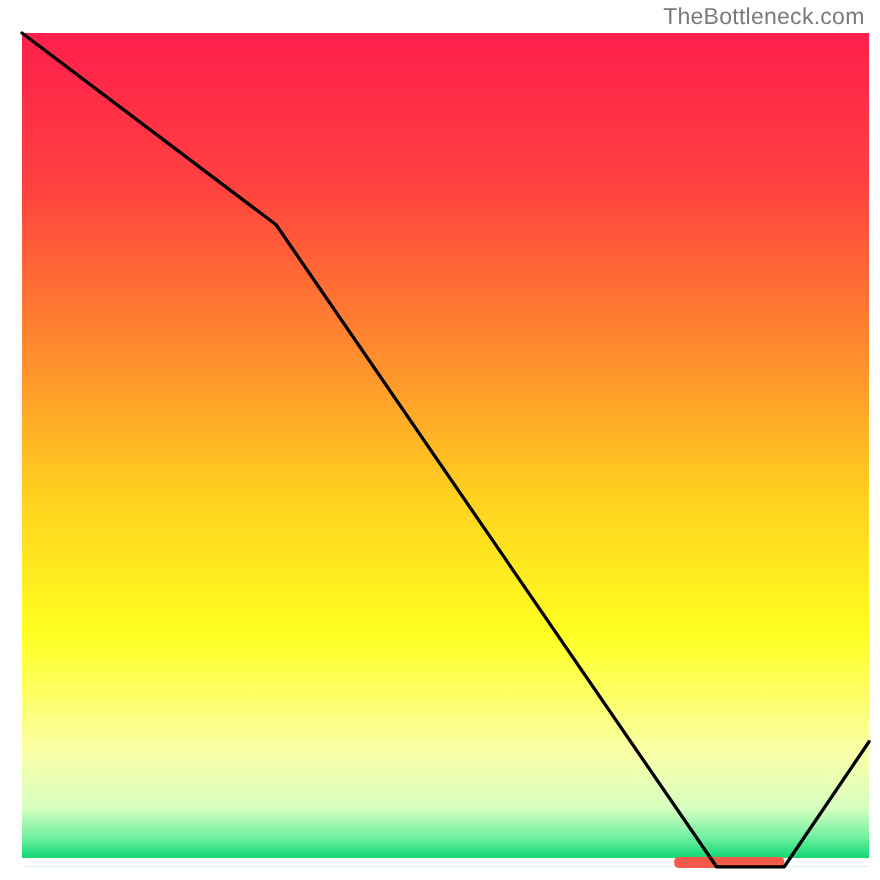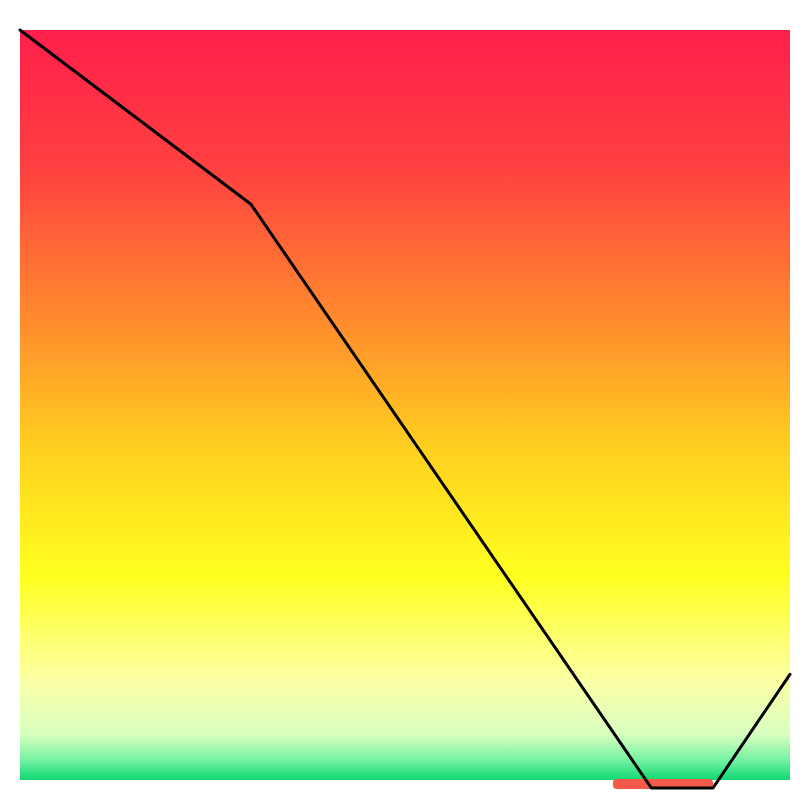--- a/index.html
+++ b/index.html
@@ -27,20 +27,21 @@
   svg.chart {
     position: absolute;
     top: 0;
     left: 0;
   }
 </style>
 </head>
 <body>
 
 <div class="container">
+  <div class="watermark">TheBottleneck.com</div>
   <svg class="chart" width="800" height="800" viewBox="0 0 800 800">
     <defs>
       <linearGradient id="bg-grad" x1="0" y1="0" x2="0" y2="1">
 
       <stop offset="0.00%" stop-color="#ff1f4b"></stop>
           <stop offset="18.00%" stop-color="#ff4040"></stop>
           <stop offset="38.00%" stop-color="#ff8a2d"></stop>
           <stop offset="55.00%" stop-color="#ffcf1f"></stop>
           <stop offset="72.00%" stop-color="#ffff1f"></stop>
           <stop offset="86.00%" stop-color="#fbffa6"></stop>

